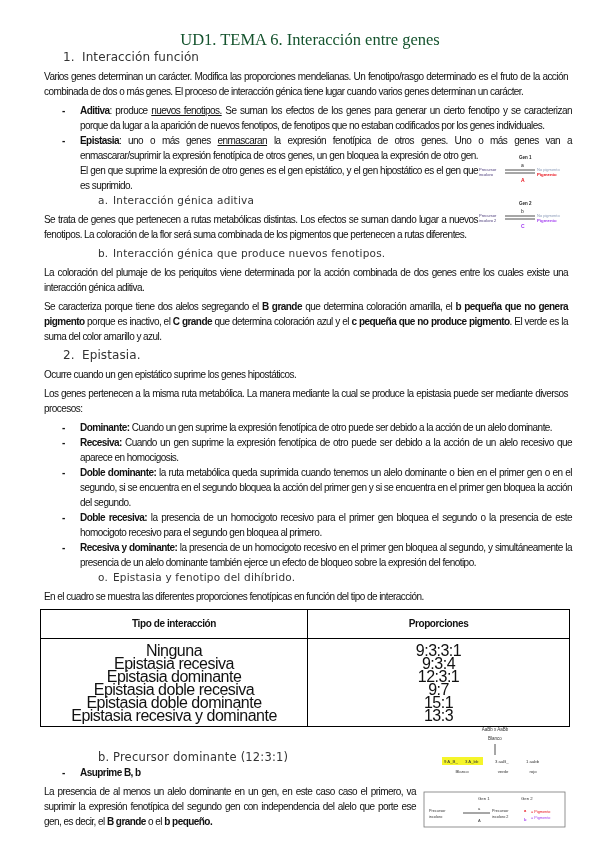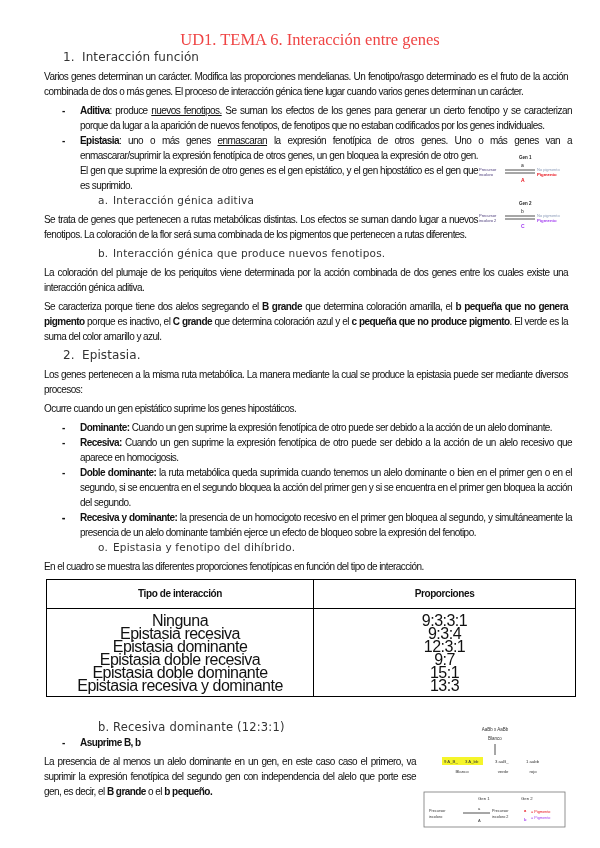--- a/index.html
+++ b/index.html
@@ -1,37 +1,37 @@
 <!DOCTYPE html>
 <html><head>
 <meta charset="utf-8">
 <style>
   html, body { margin:0; padding:0; background:#ffffff; }
   #page { position:relative; width:600px; height:848px; background:#fff; overflow:hidden; }
   #content { position:absolute; left:40px; top:30px; width:532px; color:#111;
     font-family:"Liberation Sans", sans-serif; font-size:10px; letter-spacing:-0.55px; }
   .title { height:20px; line-height:20px; text-align:center; font-family:"Liberation Serif", serif;
-    font-size:16.5px; letter-spacing:0; color:#ef4444; padding-left:8px; }
+    font-size:16.5px; letter-spacing:0; color:#14532d; padding-left:8px; }
   .h1 { position:relative; height:14.5px; line-height:14.5px; font-family:"DejaVu Sans", sans-serif;
     font-size:12px; letter-spacing:0.1px; color:#333; }
   .h1 .num { position:absolute; left:23px; }
   .h1 .txt { position:absolute; left:42px; white-space:nowrap; }
   .h2 { position:relative; height:15px; line-height:15px; font-family:"DejaVu Sans", sans-serif;
     font-size:10.5px; letter-spacing:0.2px; color:#333; }
   .h2 .num { position:absolute; left:58px; }
   .h2 .txt { position:absolute; left:73px; white-space:nowrap; }
   p { margin:4px; line-height:15px; text-align:justify; }
   .bullet { position:relative; padding-left:40px; line-height:15px; text-align:justify; }
   .bullet .dash { position:absolute; left:22px; top:0; font-weight:bold; }
   .b { font-weight:bold; }
   .bi { font-weight:bold; }
   .u { text-decoration:underline;margin-top:8px; }
   .float-spacer { float:right; width:0; height:15px; }
   .float-box { float:right; clear:right; width:94px; height:105px; }
-  table.props { border-collapse:collapse; margin-top:5px; margin-left:6px; width:530px; }
+  table.props { border-collapse:collapse; margin-top:5px; margin-left:0; width:530px; }
   table.props th { border:1px solid #000; height:26px; font-weight:bold; font-size:10px; letter-spacing:-0.4px; }
   table.props td { border:1px solid #000; vertical-align:top; text-align:center; padding:5px 0 4px 0;
     line-height:13px; font-size:16px; letter-spacing:-0.5px; }
   table.props th.c1 { width:264px; }
   .gap-b { height:22px; }
   .narrow { width:372px; }
   .h2.big { height:16px; line-height:16px; font-size:11.5px; }
   .bullet2 { position:relative; padding-left:40px; line-height:15px; font-weight:bold; }
   .bullet2 .dash { position:absolute; left:22px; }
   svg text { font-family:"Liberation Sans", sans-serif; letter-spacing:0; }
@@ -72,37 +72,38 @@
       <span class="num">b.</span>
       <span class="txt">Interacción génica que produce nuevos fenotipos.</span>
     </div>
     <p>La coloración del plumaje de los periquitos viene determinada por la acción combinada de dos genes entre los cuales existe una interacción génica aditiva.</p>
     <p><span>Se caracteriza porque tiene dos alelos segregando el </span><span class="b">B grande</span><span> que determina coloración amarilla, el </span><span class="b">b pequeña que no genera pigmento</span><span> porque  es inactivo, el </span><span class="b">C grande</span><span> que determina coloración azul y el </span><span class="b">c pequeña que no produce pigmento</span><span>. El verde es la suma del color amarillo y azul.</span></p>
 
     <div class="h1" style="height:15px;line-height:15px;">
       <span class="num">2.</span>
       <span class="txt">Epistasia.</span>
     </div>
+    <p>Ocurre cuando un gen epistático suprime los genes hipostáticos.</p>
     <p>Los genes pertenecen a la misma ruta metabólica. La manera mediante la cual se produce la epistasia puede ser mediante diversos procesos:</p>
-    <p>Ocurre cuando un gen epistático suprime los genes hipostáticos.</p>
 
     <div class="bullet">
       <span class="dash">-</span>
       <span><span class="b">Dominante:</span><span> Cuando un gen suprime la expresión fenotípica de otro puede ser debido a la acción de un alelo dominante.</span></span>
     </div>
     <div class="bullet">
       <span class="dash">-</span>
       <span><span class="b">Recesiva:</span><span> Cuando un gen suprime la expresión fenotípica de otro puede ser debido a la acción de un alelo recesivo que aparece en homocigosis.</span></span>
     </div>
     <div class="bullet">
       <span class="dash">-</span>
       <span><span class="b">Doble dominante:</span><span> la ruta metabólica queda suprimida cuando tenemos un alelo dominante o bien en el primer gen o en el segundo, si se encuentra en el segundo bloquea la acción del primer gen y si se encuentra en el primer gen bloquea la acción del segundo.</span></span>
     </div>
     <div class="bullet">
       <span class="dash">-</span>
+      <span><span class="b">Doble recesiva:</span><span> la presencia de un homocigoto recesivo para el primer gen bloquea el segundo o la presencia de este homocigoto recesivo para el segundo gen bloquea al primero.</span></span>
     </div>
     <div class="bullet">
       <span class="dash">-</span>
       <span><span class="b">Recesiva y dominante:</span><span>  la presencia de un homocigoto recesivo en el primer gen bloquea al segundo, y simultáneamente la presencia de un alelo dominante también ejerce un efecto de bloqueo sobre la expresión del fenotipo.</span></span>
     </div>
 
     <div class="h2">
       <span class="num">o.</span>
       <span class="txt">Epistasia y fenotipo del dihíbrido.</span>
     </div>
@@ -133,21 +134,21 @@
             <div>15:1</div>
             <div>13:3</div>
           </td>
         </tr>
       </tbody>
     </table>
 
     <div class="gap-b"></div>
     <div class="h2 big">
       <span class="num">b.</span>
-      <span class="txt">Recesiva dominante (12:3:1)</span>
+      <span class="txt">Precursor dominante (12:3:1)</span>
     </div>
     <div class="bullet2">
       <span class="dash">-</span>
       <span>Asuprime B, b</span>
     </div>
     <p class="narrow"><span>La presencia de al menos un alelo dominante en un gen, en este caso caso el primero, va suprimir la expresión fenotípica del segundo gen con independencia del alelo que porte ese gen, es decir, el </span><span class="b">B grande</span><span> o el </span><span class="b">b pequeño.</span></p>
   </div>
 
   <svg class="fig" style="left:478px;top:150px;" width="94" height="90" viewBox="0 0 94 90">
     <g>

